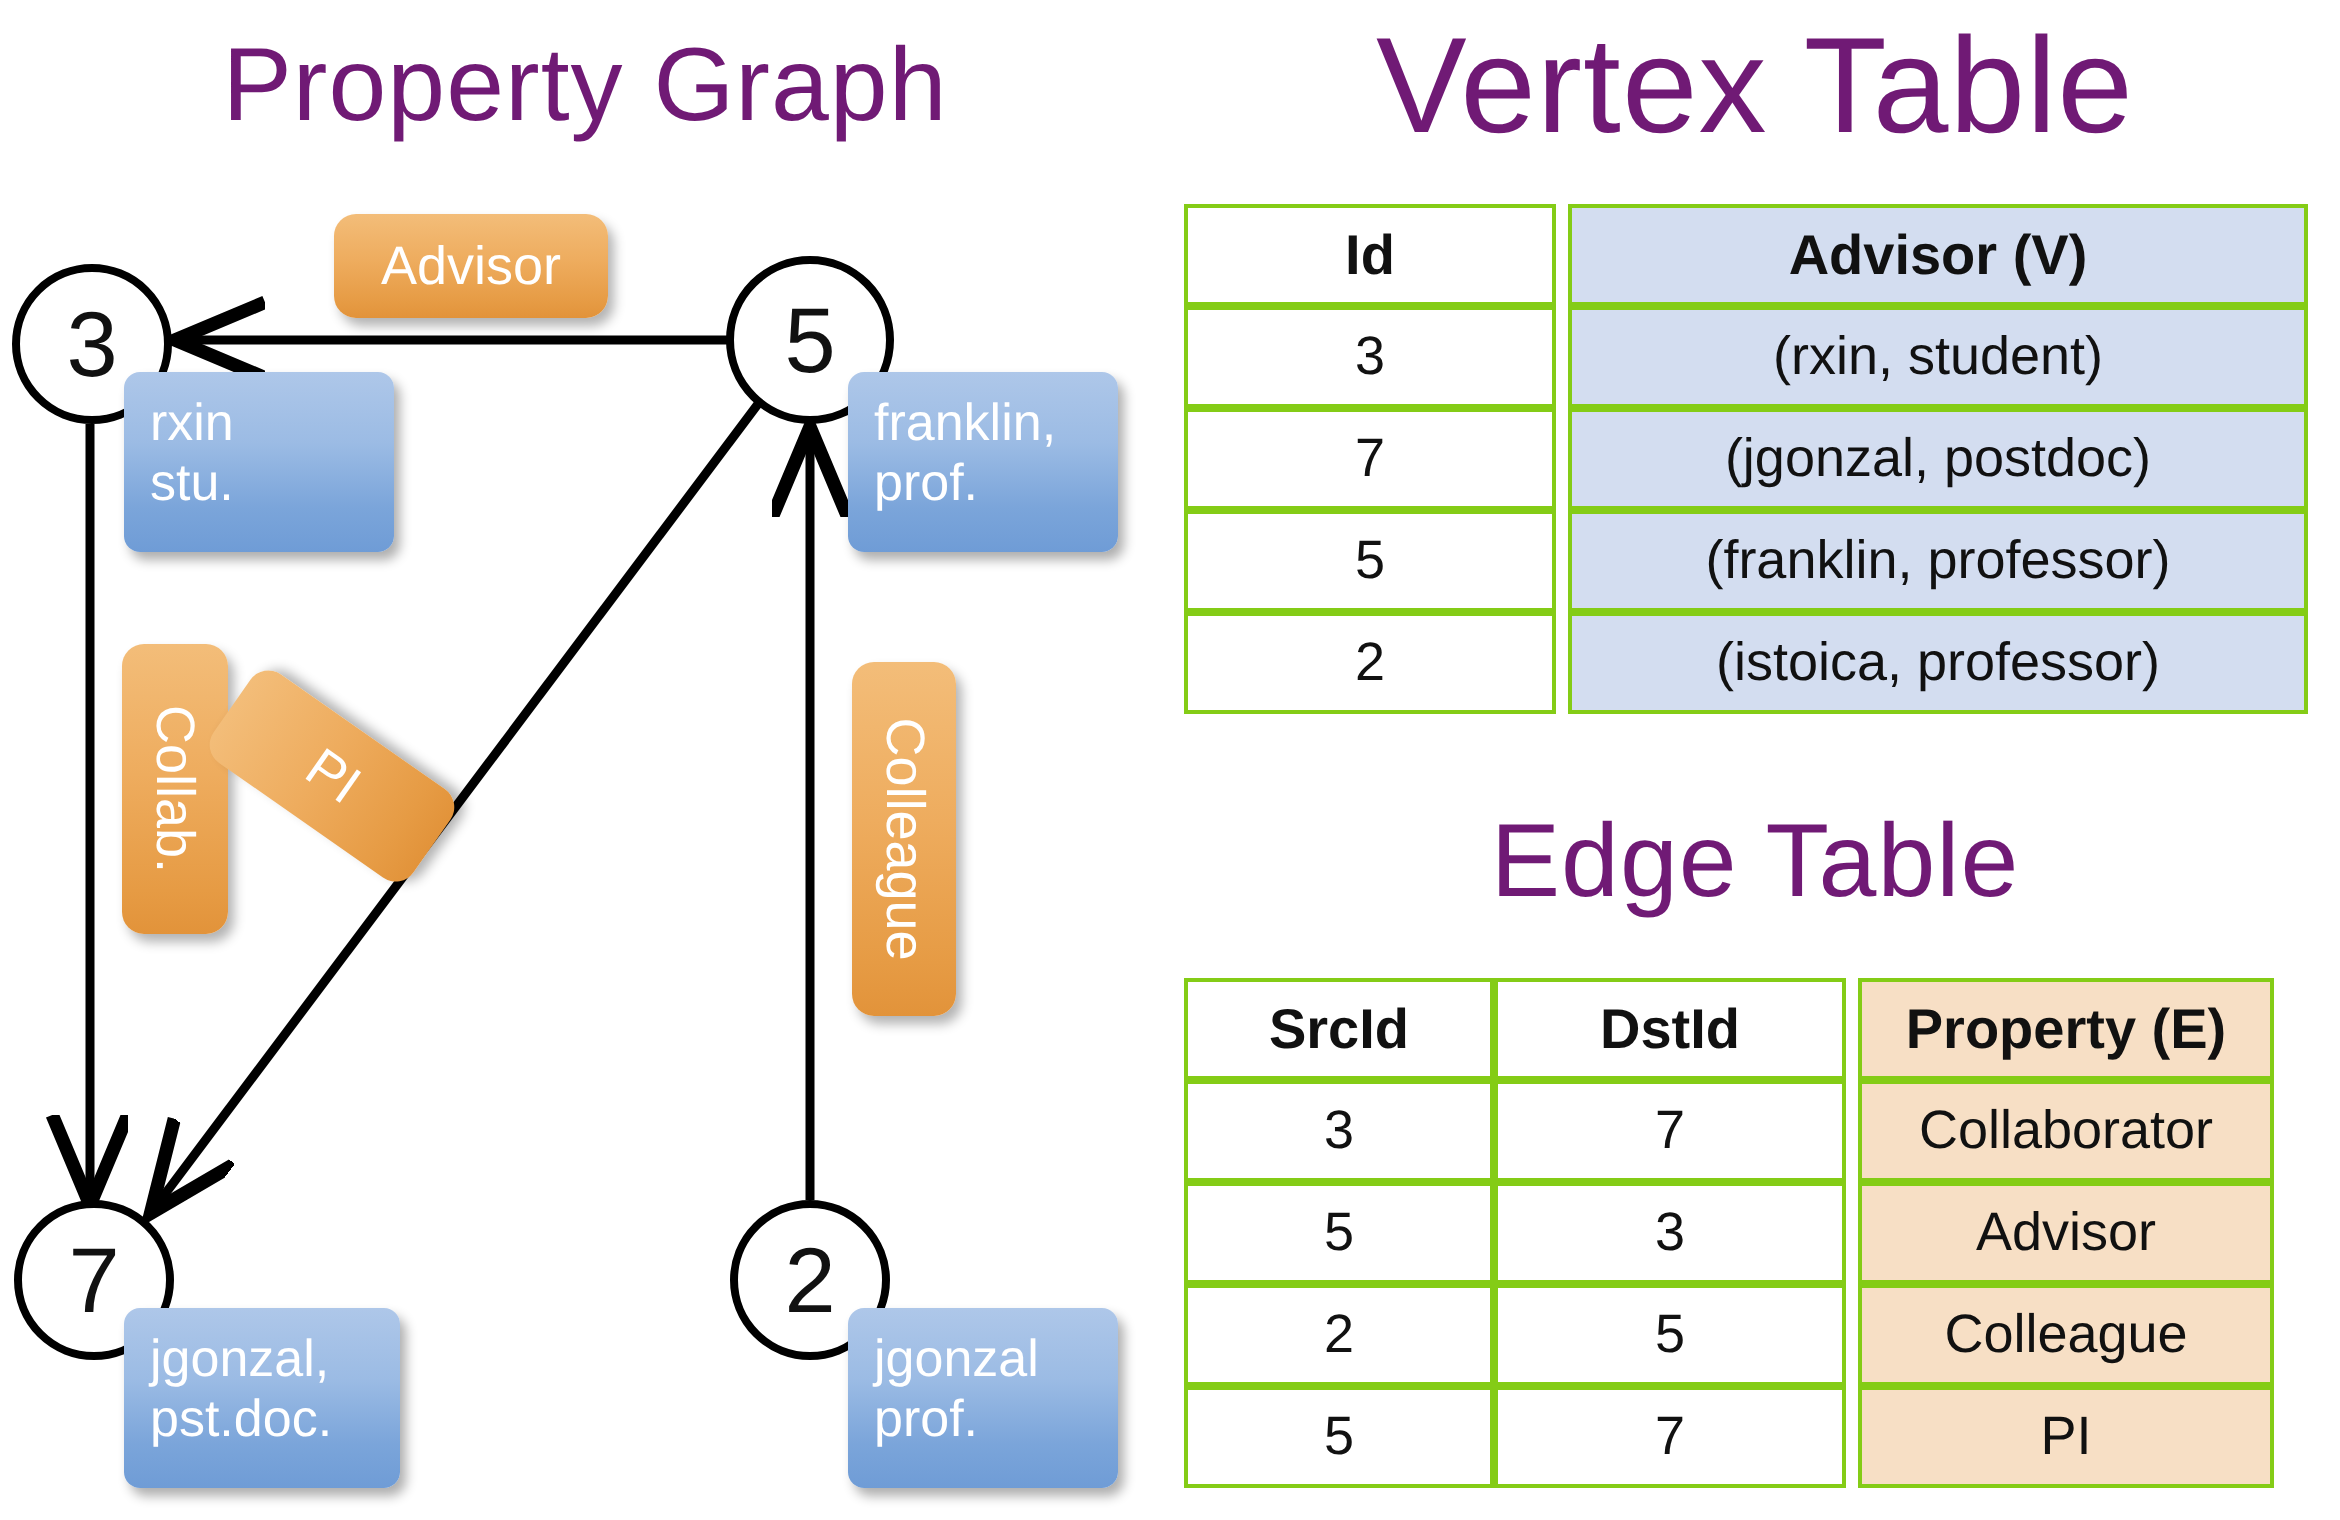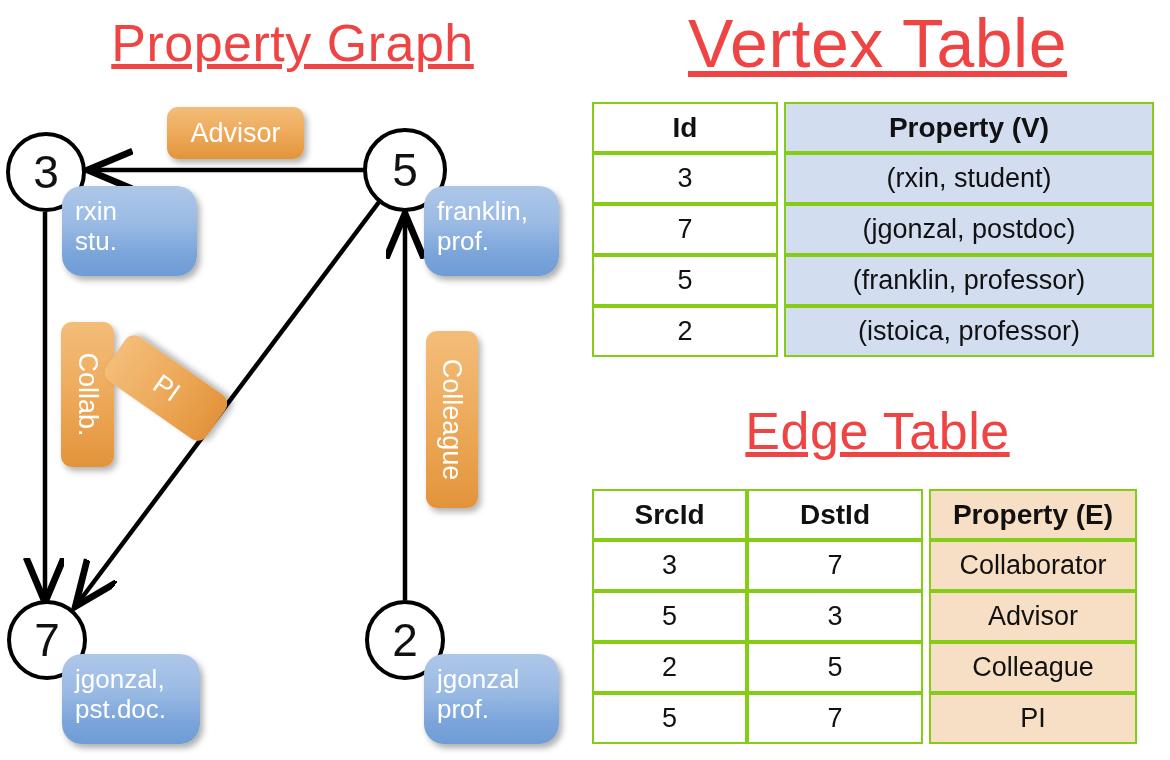--- a/index.html
+++ b/index.html
@@ -9,25 +9,24 @@
     font-family:"Liberation Sans", sans-serif;
     overflow:hidden;
     position:relative;
   }
   .stage{position:absolute;left:0;top:0;width:1170px;height:760px;}
 
   
   .title{
     position:absolute;
     font-weight:300;
-    color:#ef4444;
+    color:#701a75;
     letter-spacing:.5px;
     white-space:nowrap;
     font-stretch:semi-condensed;
-    text-decoration:underline;
   }
   #title-property-graph{left:0;top:12px;width:585px;text-align:center;font-size:52px;line-height:62px;}
   #title-vertex-table{left:585px;top:12px;width:585px;text-align:center;font-size:68px;line-height:62px;}
   #title-edge-table{left:585px;top:400px;width:585px;text-align:center;font-size:52px;line-height:62px;}
 
   
   #graph-svg{position:absolute;left:0;top:0;width:585px;height:760px;}
 
   .gnode{
     position:absolute;
@@ -35,21 +34,21 @@
     background:#fff;
     border:4px solid #000;
     box-sizing:border-box;
     display:flex;align-items:center;justify-content:center;
     font-size:46px;font-weight:300;color:#111;
     z-index:3;
   }
 
   .vbox{
     position:absolute;
-    border-radius:20px;
+    border-radius:8px;
     background:linear-gradient(to bottom,#aec7e9 0%,#9bbbe4 40%,#7ba5da 75%,#6f9cd6 100%);
     box-shadow:3px 4px 6px rgba(0,0,0,.32);
     color:#ffffff;
     font-size:26px;
     font-weight:300;
     line-height:30px;
     padding:10px 0 10px 13px;
     box-sizing:border-box;
     z-index:4;
   }
@@ -167,21 +166,21 @@
 
   <div class="ebox vert" style="left:426px;top:331px;width:52px;height:177px;">
     <span>Colleague</span>
   </div>
 
   <table class="tbl" id="vertex-table">
     <tbody>
       <tr>
         <td class="hd c-id">Id</td>
         <td class="gap"></td>
-        <td class="hd c-prop blue">Property (V)</td>
+        <td class="hd c-prop blue">Advisor (V)</td>
       </tr>
       <tr>
         <td class="c-id">3</td>
         <td class="gap"></td>
         <td class="c-prop blue">(rxin, student)</td>
       </tr>
       <tr>
         <td class="c-id">7</td>
         <td class="gap"></td>
         <td class="c-prop blue">(jgonzal, postdoc)</td>

